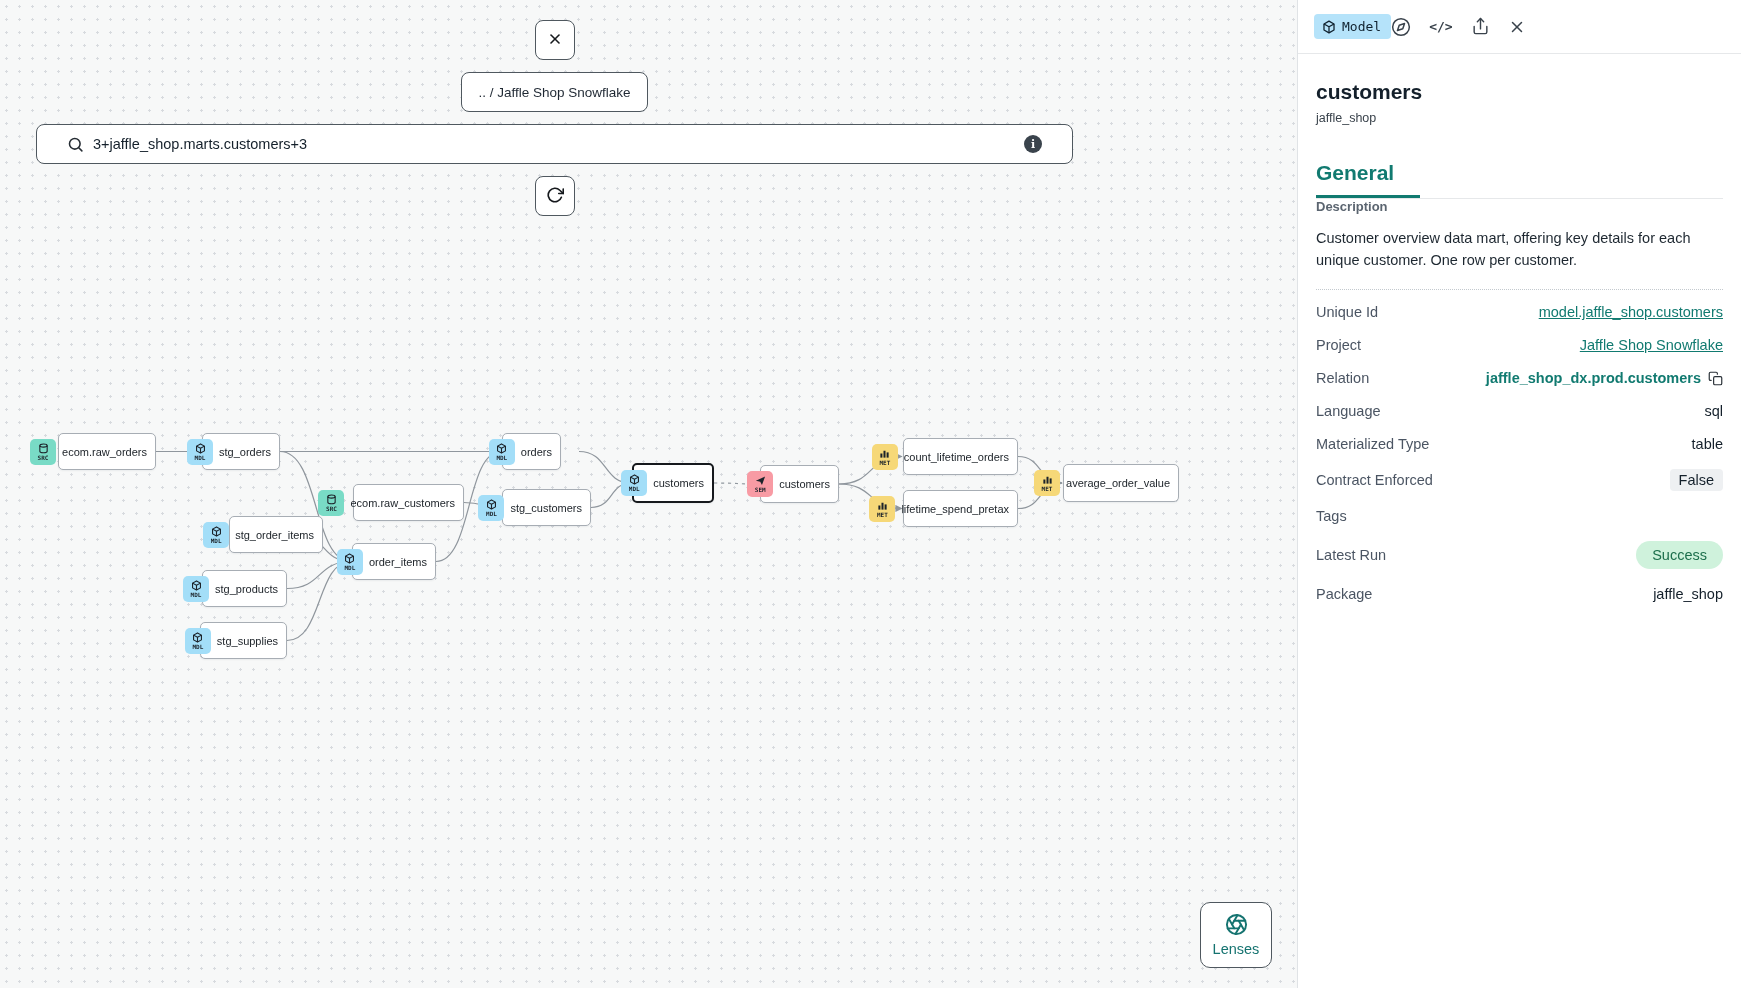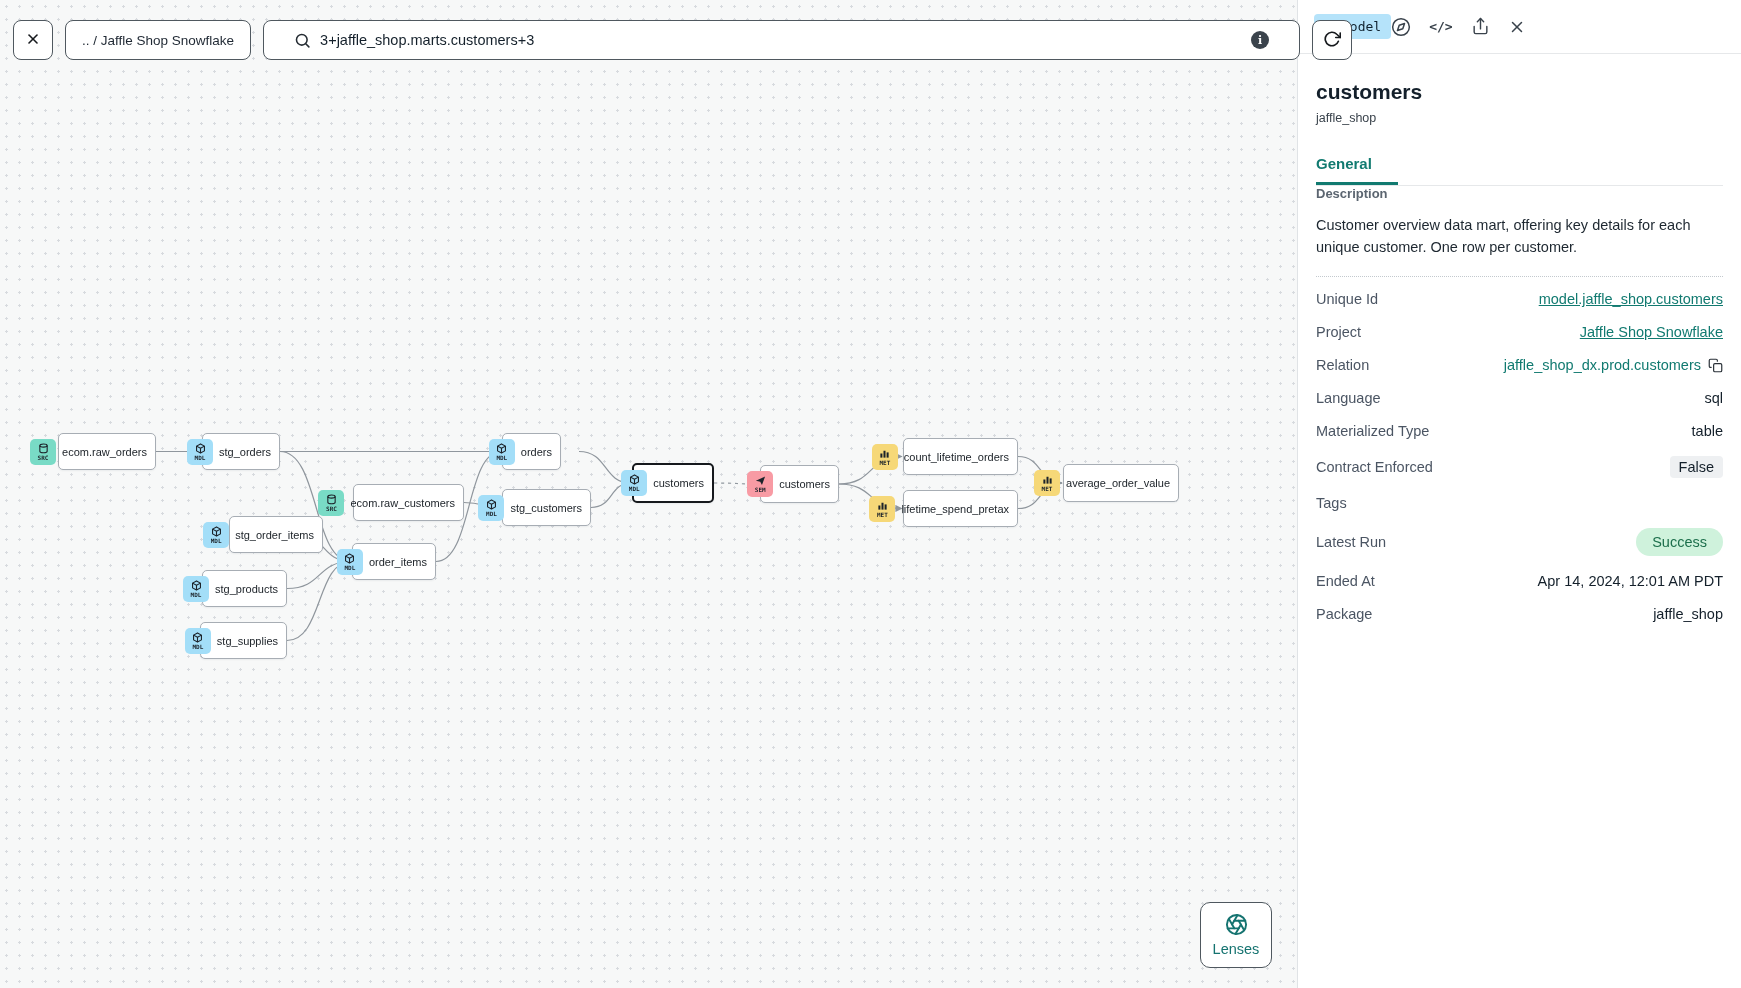--- a/index.html
+++ b/index.html
@@ -36,21 +36,21 @@
     display:flex; flex-direction:column; align-items:center; justify-content:center;
     color:#1c232a;
   }
   .node-icon svg { display:block; }
   .node-icon .tcode {
     font-family:"DejaVu Sans Mono", monospace; font-size:6px; font-weight:bold;
     line-height:1; margin-top:1px; letter-spacing:0;
   }
 
   
-  #topbar { position:absolute; left:13px; top:20px; display:flex; gap:12px; align-items:center; }
+  #topbar { position:absolute; left:36px; top:20px; display:flex; gap:12px; align-items:center;flex-direction:column; }
   .ctrl {
     height:40px; background:#fff; border:1px solid #4f585f; border-radius:8px;
     display:flex; align-items:center; justify-content:center; color:#1c232a; cursor:pointer;
   }
   .ctrl.sq { width:40px; }
   #breadcrumb { padding:0 16px; font-size:13.5px; color:#1f2833; white-space:nowrap; }
   #searchbar { width:1037px; padding:0 30px; justify-content:flex-start; gap:9px; cursor:text; }
   #searchbar input {
     flex:1; border:none; outline:none; background:transparent;
     font-family:"Liberation Sans", sans-serif; font-size:14.5px; color:#14202b;
@@ -87,34 +87,34 @@
   #panel-actions { display:flex; align-items:center; gap:18px; color:#39424b; }
   #panel-actions .act { background:none; border:none; color:#39424b; cursor:pointer; display:flex; align-items:center; }
   #panel-actions .code-glyph { font-family:"DejaVu Sans Mono", monospace; font-size:13px; font-weight:bold; }
 
   #panel-body { padding:26px 18px 0 18px; overflow:hidden; }
   #panel-title { font-size:21px; font-weight:bold; color:#14202b; }
   #panel-subtitle { font-size:12.5px; color:#39424b; margin-top:7px; }
 
   #tabs { margin-top:30px; border-bottom:1px solid #e6e8ea; }
   .tab {
-    display:inline-block; font-size:15px; font-weight:bold; color:#117a70;
-    padding:0 26px 10px 0; border-bottom:3px solid #117a70; cursor:pointer;
+    display:inline-block; font-size:21px; font-weight:bold; color:#117a70;
+    padding:0 26px 10px 0; border-bottom:3px solid #117a70; cursor:pointer;margin-top:6px;
   }
 
   #section { }
   #desc-label { font-size:13px; font-weight:bold; color:#5b6570; }
   #desc-text { margin-top:13px; font-size:14.5px; line-height:1.55; color:#1d2730; }
   .dotted-sep { border:none; border-top:1px dotted #c3c9ce; margin:17px 0 6px 0; }
 
   .field-row { display:flex; align-items:center; justify-content:space-between; padding:8.5px 0; min-height:32px; }
   .field-label { font-size:14.5px; color:#4b5563; }
   .field-value { font-size:14.5px; color:#14202b; display:flex; align-items:center; gap:7px; text-align:right; }
   .v-link { color:#117a70; text-decoration:underline; cursor:pointer; }
-  .v-teal { color:#117a70; }
+  .v-teal { color:#117a70;font-weight:bold; }
   .pill-gray { background:#eef0f2; border-radius:4px; padding:3px 9px; color:#14202b; }
   .pill-success { background:#cff2dc; border-radius:999px; padding:6px 16px; color:#1d6f4c; }
   .copy-btn { background:none; border:none; color:#2a3138; cursor:pointer; display:flex; align-items:center; }
 </style>
 </head>
 <body>
 
 <div id="app">
 
   <div id="canvas">
@@ -440,26 +440,20 @@
                 <span></span>
               </span>
             </div>
             <div class="field-row">
               <span class="field-label">Latest Run</span>
               <span class="field-value">
                 <span class="pill-success">Success</span>
               </span>
             </div>
             <div class="field-row">
-              <span class="field-label">Ended At</span>
-              <span class="field-value">
-                <span>Apr 14, 2024, 12:01 AM PDT</span>
-              </span>
-            </div>
-            <div class="field-row">
               <span class="field-label">Package</span>
               <span class="field-value">
                 <span>jaffle_shop</span>
               </span>
             </div>
           </div>
       </div>
     </div>
   </aside>
 </div>

